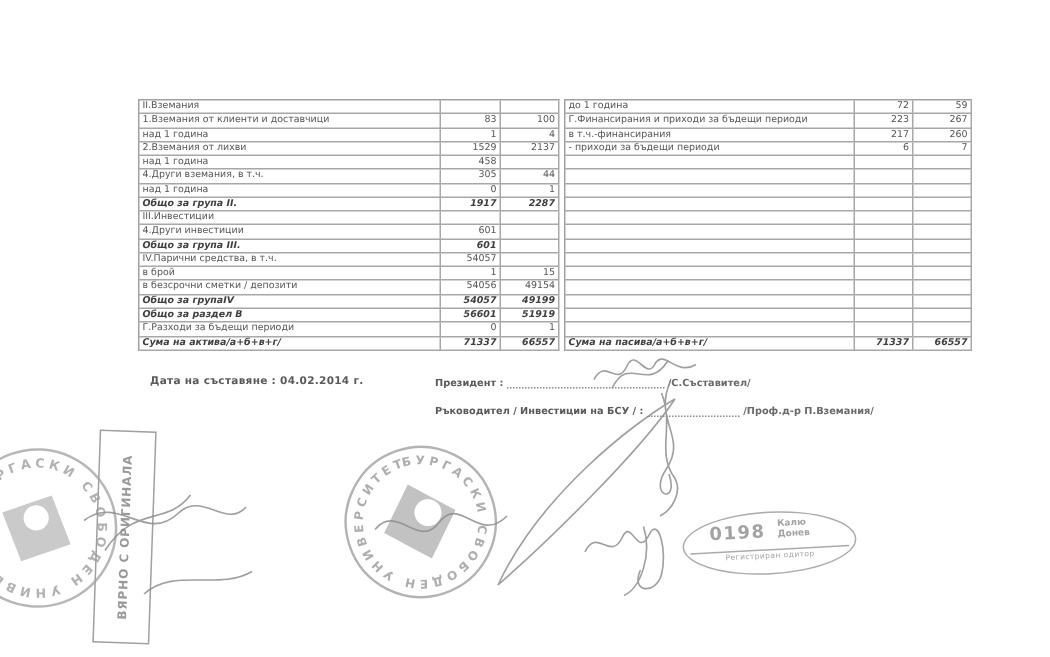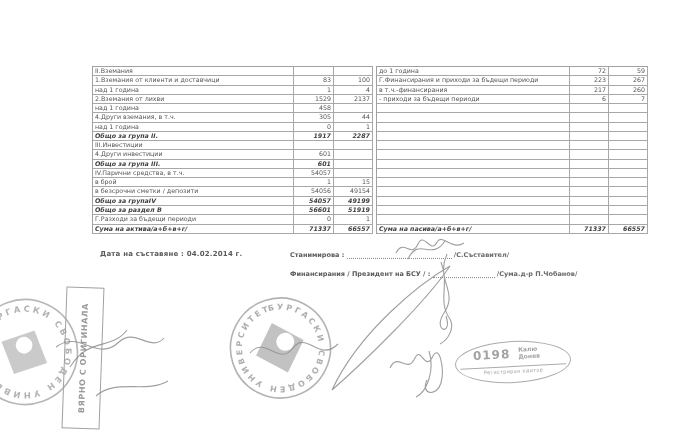--- a/index.html
+++ b/index.html
@@ -251,29 +251,29 @@
     <div class="trow bold">
       <div class="tcell label" style="width: 193px;">Сума на пасива/а+б+в+г/</div>
       <div class="tcell num" style="width: 39px;">71337</div>
       <div class="tcell num" style="width: 39px;">66557</div>
     </div>
   </div>
 
 <div class="date-line">Дата на съставяне : 04.02.2014 г.</div>
 
 <div id="compiler-line" class="sig-line">
-  <span>Станимирова :</span>
+  <span>Президент :</span>
   <span class="dotfill"></span>
   <span class="sig-name">/С.Съставител/</span>
 </div>
 
 <div id="manager-line" class="sig-line">
-  <span>Финансирания / Президент на БСУ / :</span>
+  <span>Ръководител / Инвестиции на БСУ / :</span>
   <span class="dotfill"></span>
-  <span class="sig-name">/Сума.д-р П.Чобанов/</span>
+  <span class="sig-name">/Проф.д-р П.Вземания/</span>
 </div>
 
 <div class="copy-stamp">
   <span>ВЯРНО С ОРИГИНАЛА</span>
 </div>
 
 <svg id="left-seal" class="seal-svg" width="110" height="112" viewBox="0 0 105 105">
   <g transform="rotate(-65 52.5 52.5)" opacity="0.8">
     <circle cx="52.5" cy="52.5" r="50" fill="none" stroke="#a6a6a6" stroke-width="1.6"></circle>
     <defs>

